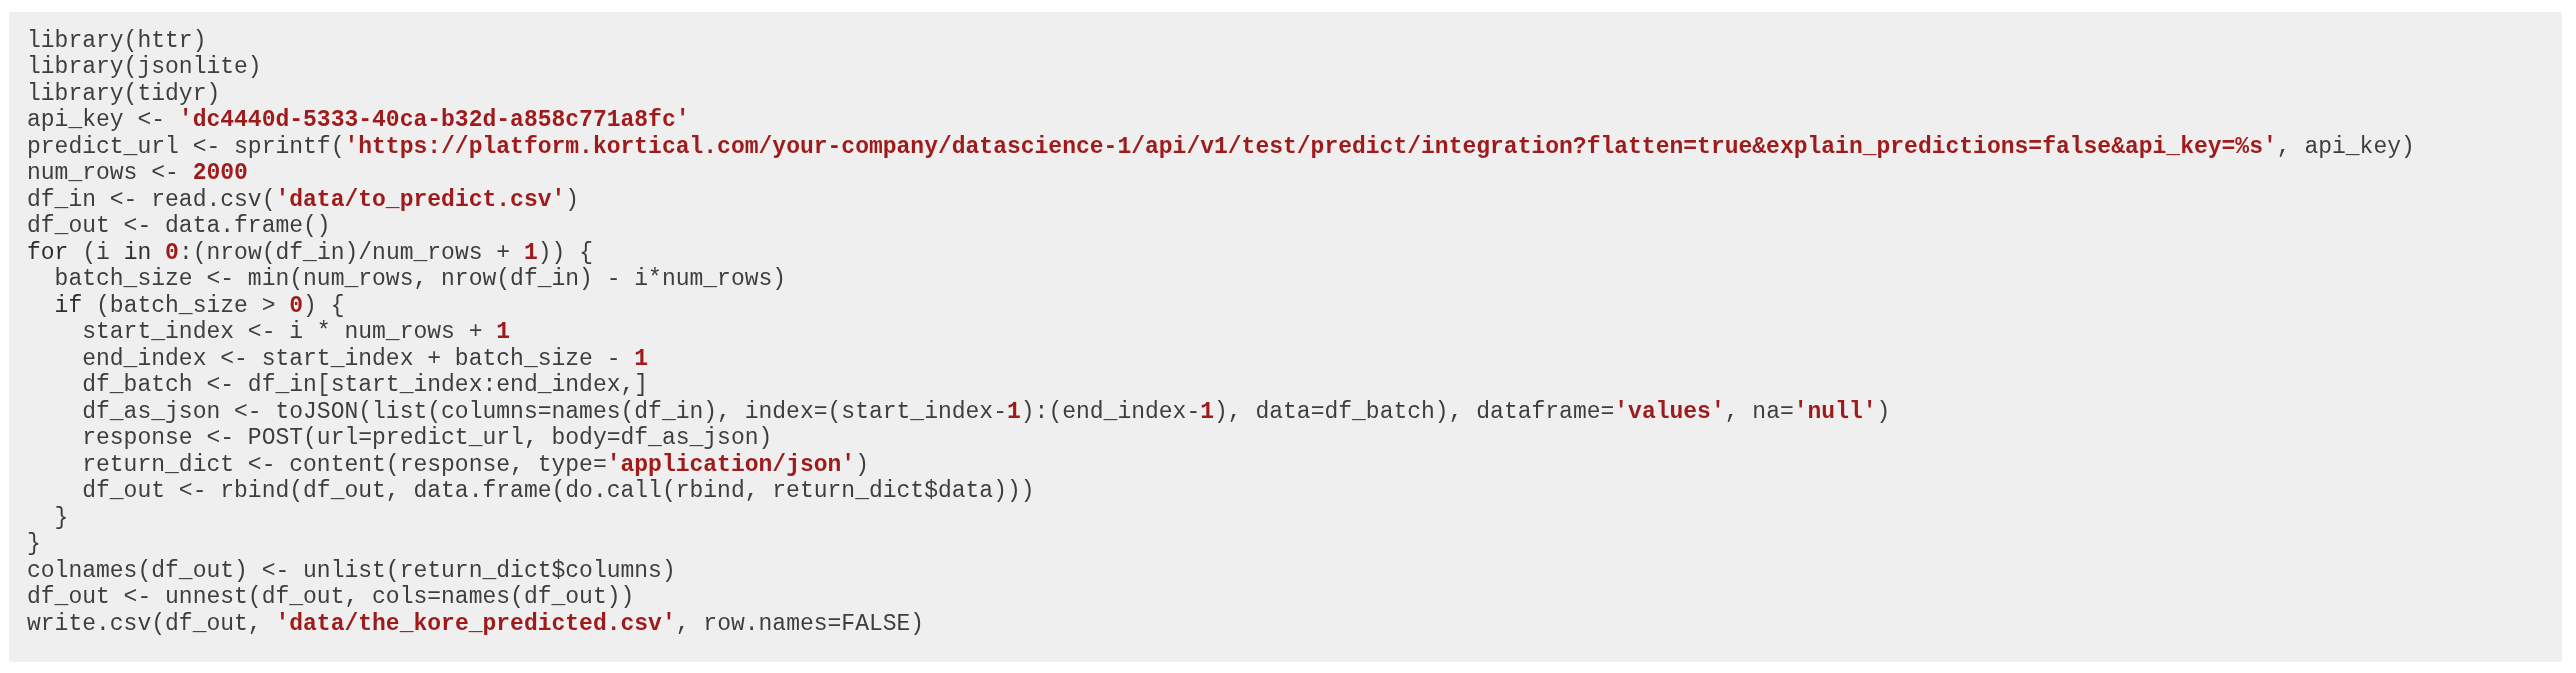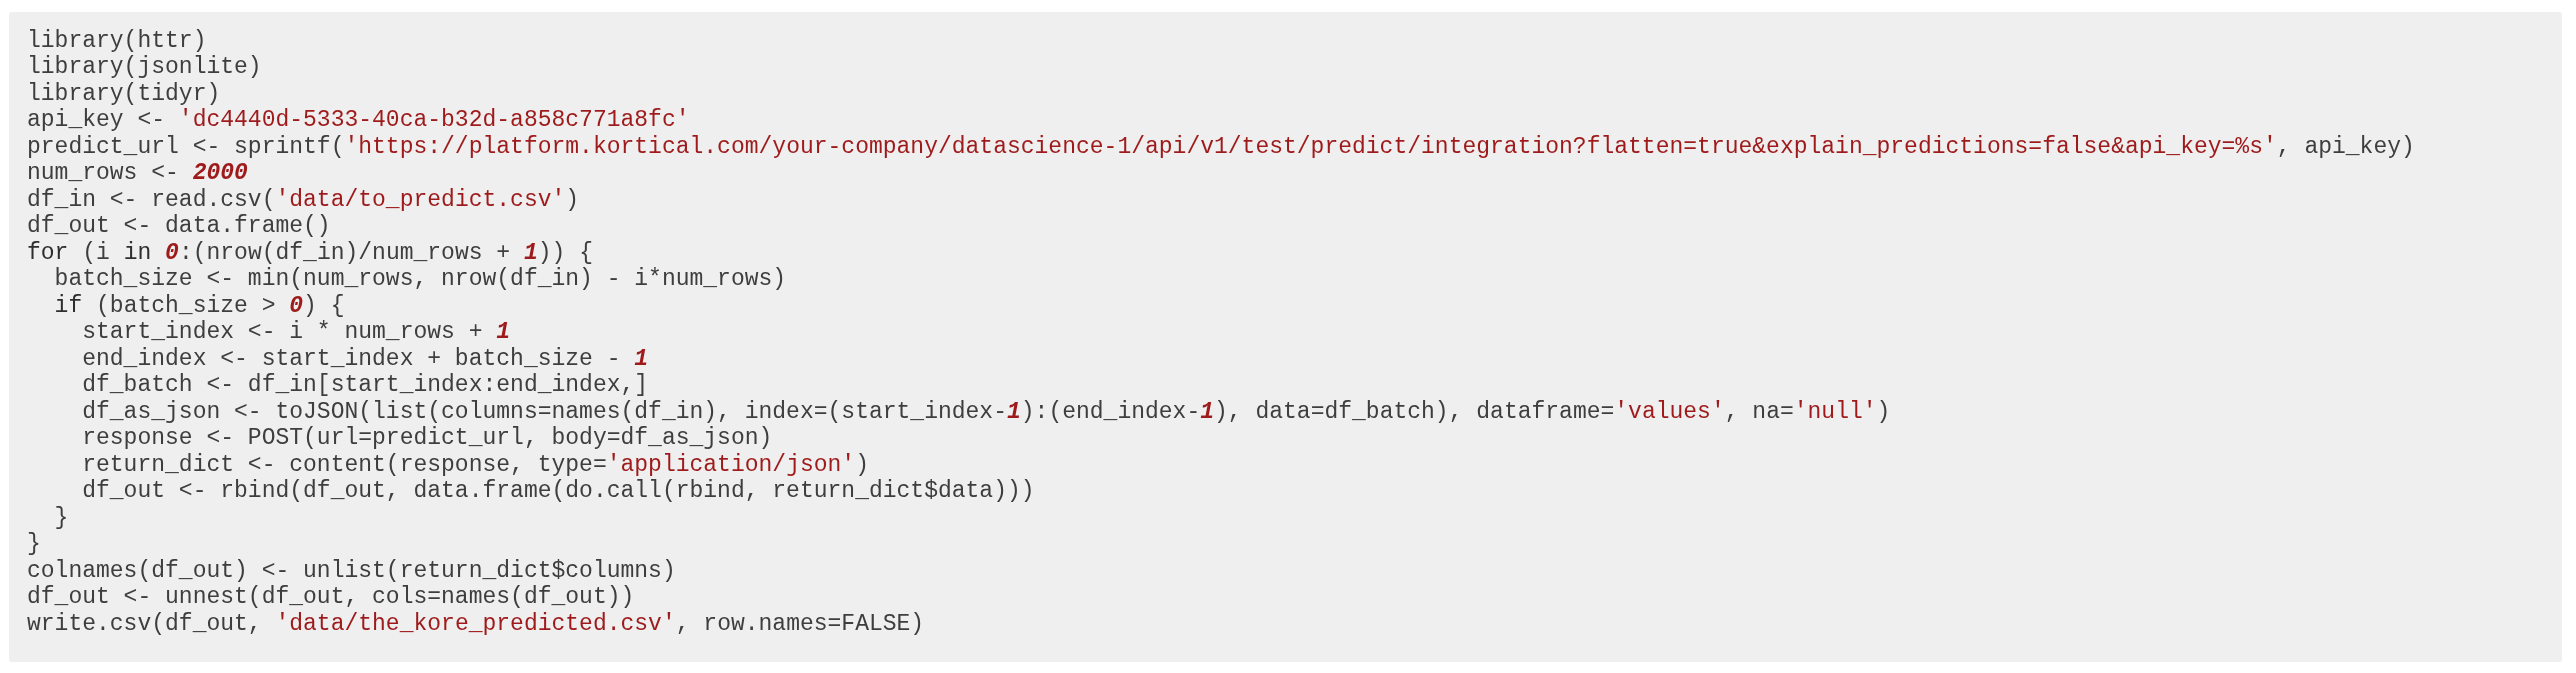--- a/index.html
+++ b/index.html
@@ -32,22 +32,22 @@
     line-height: 26.5px;
     color: var(--tok-plain, #3e3e3e);
     white-space: pre;
   }
   .code-line {
     height: 26.5px;
     white-space: pre;
   }
   .tok-p { color: var(--tok-plain, #3e3e3e); }
   .tok-k { color: var(--tok-keyword, #2e2e2e); font-weight: normal; }
-  .tok-s { color: var(--tok-string, #9e1a1b); font-weight: normal; }
-  .tok-n { color: var(--tok-number, #9e1a1b); font-weight: bold; font-style: italic; }
+  .tok-s { color: var(--tok-string, #9e1a1b); font-weight: bold; }
+  .tok-n { color: var(--tok-number, #9e1a1b); font-weight: bold; }
 </style>
 </head>
 <body style="background: rgb(255, 255, 255);">
 
 <div class="code-panel">
   <pre class="code"><div class="code-line"><span class="tok-p">library(httr)</span></div><div class="code-line"><span class="tok-p">library(jsonlite)</span></div><div class="code-line"><span class="tok-p">library(tidyr)</span></div><div class="code-line"><span class="tok-p">api_key &lt;- </span><span class="tok-s">'dc4440d-5333-40ca-b32d-a858c771a8fc'</span></div><div class="code-line"><span class="tok-p">predict_url &lt;- sprintf(</span><span class="tok-s">'https://platform.kortical.com/your-company/datascience-1/api/v1/test/predict/integration?flatten=true&amp;explain_predictions=false&amp;api_key=%s'</span><span class="tok-p">, api_key)</span></div><div class="code-line"><span class="tok-p">num_rows &lt;- </span><span class="tok-n">2000</span></div><div class="code-line"><span class="tok-p">df_in &lt;- read.csv(</span><span class="tok-s">'data/to_predict.csv'</span><span class="tok-p">)</span></div><div class="code-line"><span class="tok-p">df_out &lt;- data.frame()</span></div><div class="code-line"><span class="tok-k">for</span><span class="tok-p"> (i </span><span class="tok-k">in</span><span class="tok-p"> </span><span class="tok-n">0</span><span class="tok-p">:(nrow(df_in)/num_rows + </span><span class="tok-n">1</span><span class="tok-p">)) {</span></div><div class="code-line"><span class="tok-p">  batch_size &lt;- min(num_rows, nrow(df_in) - i*num_rows)</span></div><div class="code-line"><span class="tok-p">  </span><span class="tok-k">if</span><span class="tok-p"> (batch_size &gt; </span><span class="tok-n">0</span><span class="tok-p">) {</span></div><div class="code-line"><span class="tok-p">    start_index &lt;- i * num_rows + </span><span class="tok-n">1</span></div><div class="code-line"><span class="tok-p">    end_index &lt;- start_index + batch_size - </span><span class="tok-n">1</span></div><div class="code-line"><span class="tok-p">    df_batch &lt;- df_in[start_index:end_index,]</span></div><div class="code-line"><span class="tok-p">    df_as_json &lt;- toJSON(list(columns=names(df_in), index=(start_index-</span><span class="tok-n">1</span><span class="tok-p">):(end_index-</span><span class="tok-n">1</span><span class="tok-p">), data=df_batch), dataframe=</span><span class="tok-s">'values'</span><span class="tok-p">, na=</span><span class="tok-s">'null'</span><span class="tok-p">)</span></div><div class="code-line"><span class="tok-p">    response &lt;- POST(url=predict_url, body=df_as_json)</span></div><div class="code-line"><span class="tok-p">    return_dict &lt;- content(response, type=</span><span class="tok-s">'application/json'</span><span class="tok-p">)</span></div><div class="code-line"><span class="tok-p">    df_out &lt;- rbind(df_out, data.frame(do.call(rbind, return_dict$data)))</span></div><div class="code-line"><span class="tok-p">  }</span></div><div class="code-line"><span class="tok-p">}</span></div><div class="code-line"><span class="tok-p">colnames(df_out) &lt;- unlist(return_dict$columns)</span></div><div class="code-line"><span class="tok-p">df_out &lt;- unnest(df_out, cols=names(df_out))</span></div><div class="code-line"><span class="tok-p">write.csv(df_out, </span><span class="tok-s">'data/the_kore_predicted.csv'</span><span class="tok-p">, row.names=FALSE)</span></div></pre>
 </div>
 
 
 </body></html>

